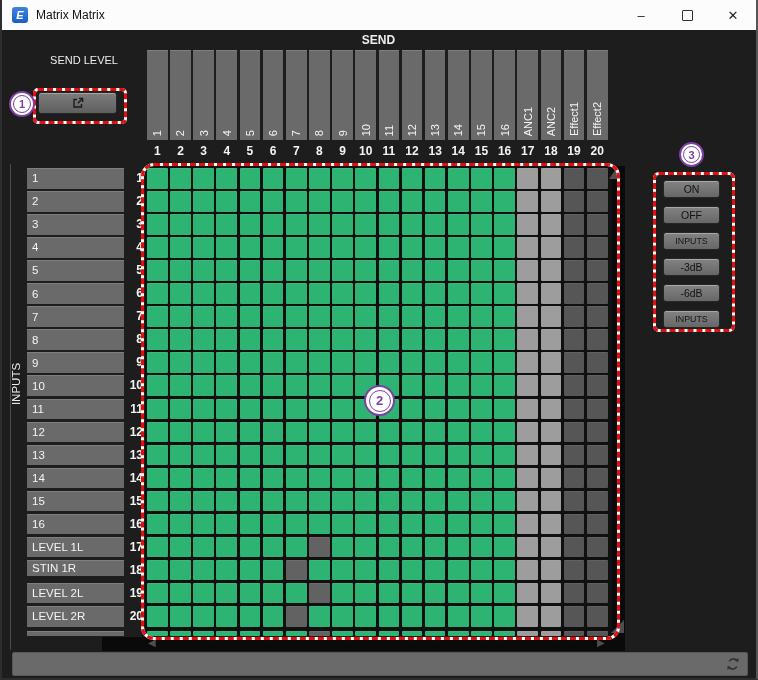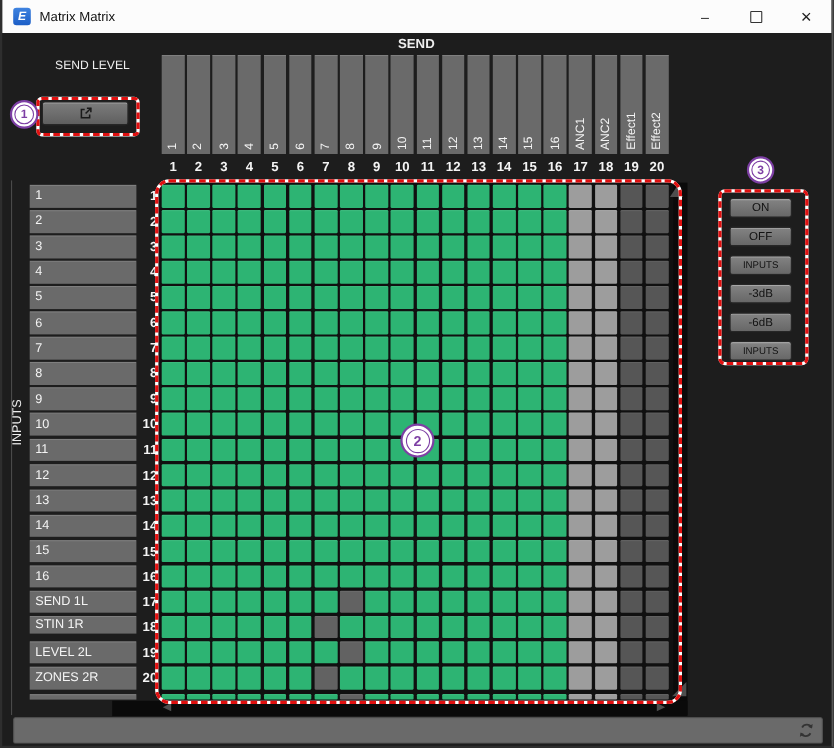--- a/index.html
+++ b/index.html
@@ -203,27 +203,27 @@
       <div class="rowlab" style="left: 25px; top: 421.55px; width: 97px; height: 20.6px;">12</div>
       <div class="rownum" style="left: 118px; top: 421.55px; width: 23px; height: 20.6px; line-height: 20.6px;">12</div>
       <div class="rowlab" style="left: 25px; top: 444.6px; width: 97px; height: 20.6px;">13</div>
       <div class="rownum" style="left: 118px; top: 444.6px; width: 23px; height: 20.6px; line-height: 20.6px;">13</div>
       <div class="rowlab" style="left: 25px; top: 467.65px; width: 97px; height: 20.6px;">14</div>
       <div class="rownum" style="left: 118px; top: 467.65px; width: 23px; height: 20.6px; line-height: 20.6px;">14</div>
       <div class="rowlab" style="left: 25px; top: 490.7px; width: 97px; height: 20.6px;">15</div>
       <div class="rownum" style="left: 118px; top: 490.7px; width: 23px; height: 20.6px; line-height: 20.6px;">15</div>
       <div class="rowlab" style="left: 25px; top: 513.75px; width: 97px; height: 20.6px;">16</div>
       <div class="rownum" style="left: 118px; top: 513.75px; width: 23px; height: 20.6px; line-height: 20.6px;">16</div>
-      <div class="rowlab" style="left: 25px; top: 536.8px; width: 97px; height: 20.6px;">SEND 1L</div>
+      <div class="rowlab" style="left: 25px; top: 536.8px; width: 97px; height: 20.6px;">LEVEL 1L</div>
       <div class="rownum" style="left: 118px; top: 536.8px; width: 23px; height: 20.6px; line-height: 20.6px;">17</div>
       <div class="rowlab" style="left: 25px; top: 559.85px; width: 97px; height: 16px;">STIN 1R</div>
       <div class="rownum" style="left: 118px; top: 559.85px; width: 23px; height: 20.6px; line-height: 20.6px;">18</div>
       <div class="rowlab" style="left: 25px; top: 582.9px; width: 97px; height: 20.6px;">LEVEL 2L</div>
       <div class="rownum" style="left: 118px; top: 582.9px; width: 23px; height: 20.6px; line-height: 20.6px;">19</div>
-      <div class="rowlab" style="left: 25px; top: 605.95px; width: 97px; height: 20.6px;">ZONES 2R</div>
+      <div class="rowlab" style="left: 25px; top: 605.95px; width: 97px; height: 20.6px;">LEVEL 2R</div>
       <div class="rownum" style="left: 118px; top: 605.95px; width: 23px; height: 20.6px; line-height: 20.6px;">20</div>
       <div class="cell" style="left: 145px; top: 168px; width: 20.7px; height: 20.6px; background: rgb(45, 180, 115);"></div>
       <div class="cell" style="left: 168.15px; top: 168px; width: 20.7px; height: 20.6px; background: rgb(45, 180, 115);"></div>
       <div class="cell" style="left: 191.3px; top: 168px; width: 20.7px; height: 20.6px; background: rgb(45, 180, 115);"></div>
       <div class="cell" style="left: 214.45px; top: 168px; width: 20.7px; height: 20.6px; background: rgb(45, 180, 115);"></div>
       <div class="cell" style="left: 237.6px; top: 168px; width: 20.7px; height: 20.6px; background: rgb(45, 180, 115);"></div>
       <div class="cell" style="left: 260.75px; top: 168px; width: 20.7px; height: 20.6px; background: rgb(45, 180, 115);"></div>
       <div class="cell" style="left: 283.9px; top: 168px; width: 20.7px; height: 20.6px; background: rgb(45, 180, 115);"></div>
       <div class="cell" style="left: 307.05px; top: 168px; width: 20.7px; height: 20.6px; background: rgb(45, 180, 115);"></div>
       <div class="cell" style="left: 330.2px; top: 168px; width: 20.7px; height: 20.6px; background: rgb(45, 180, 115);"></div>

